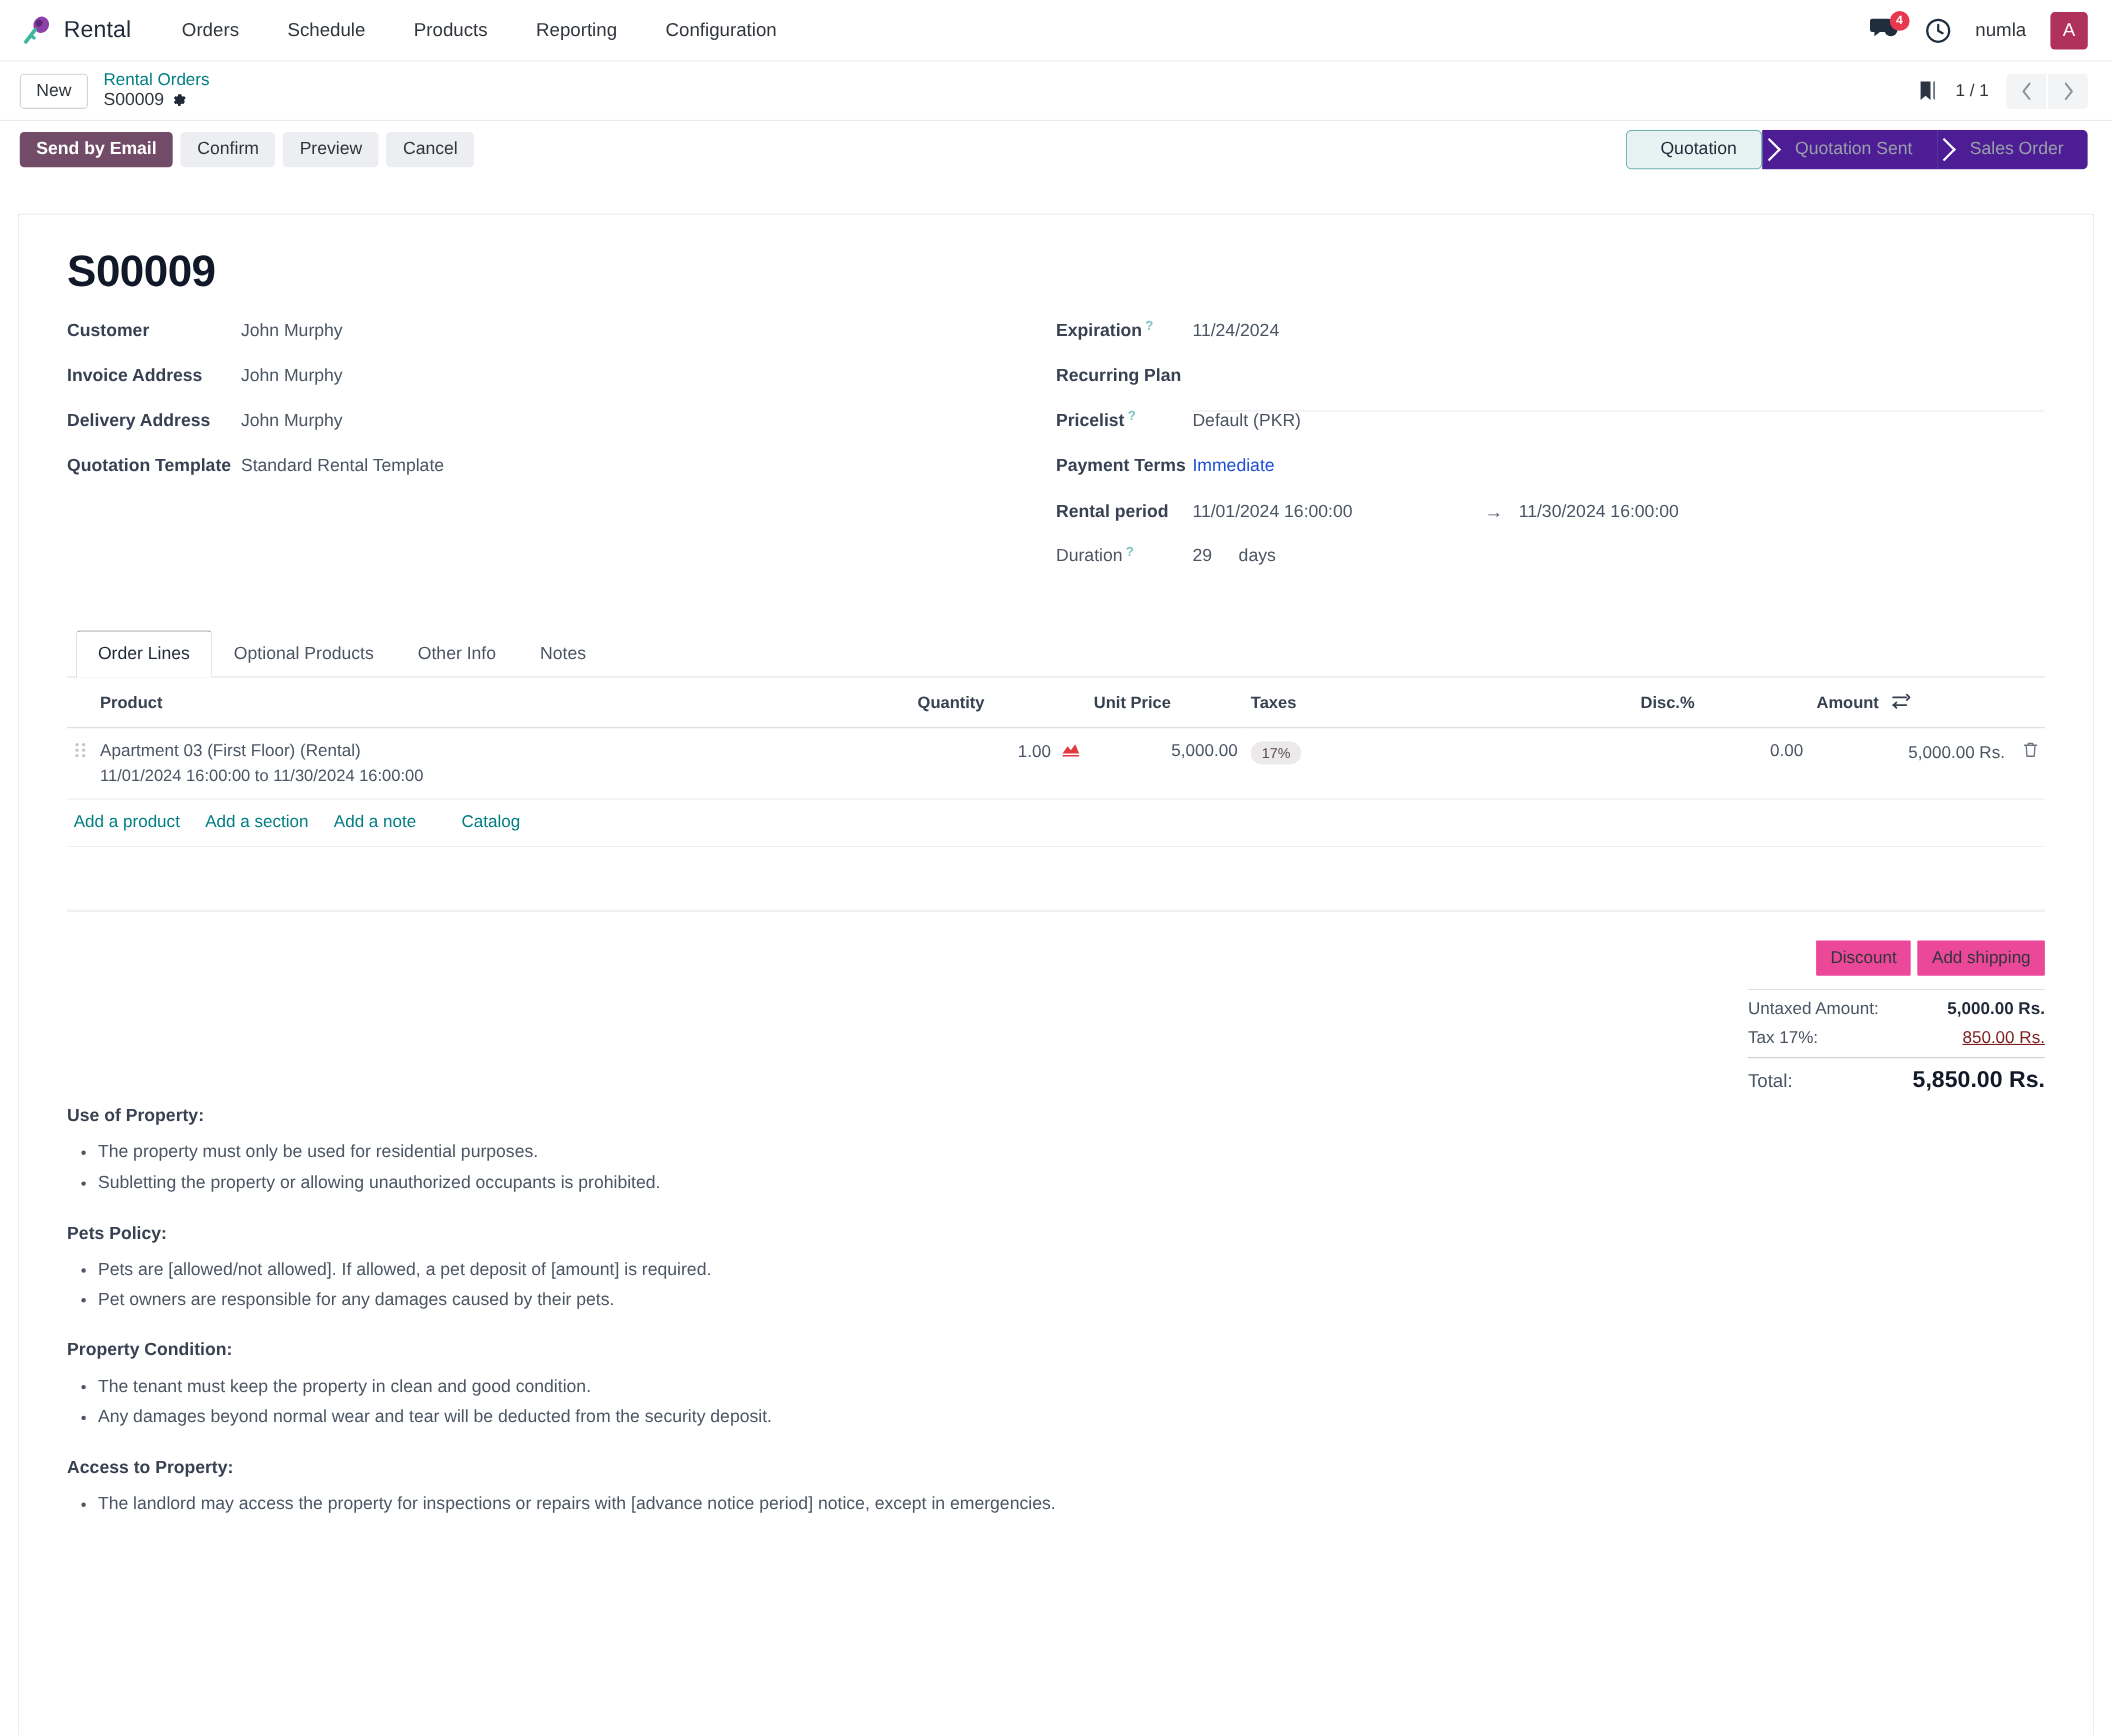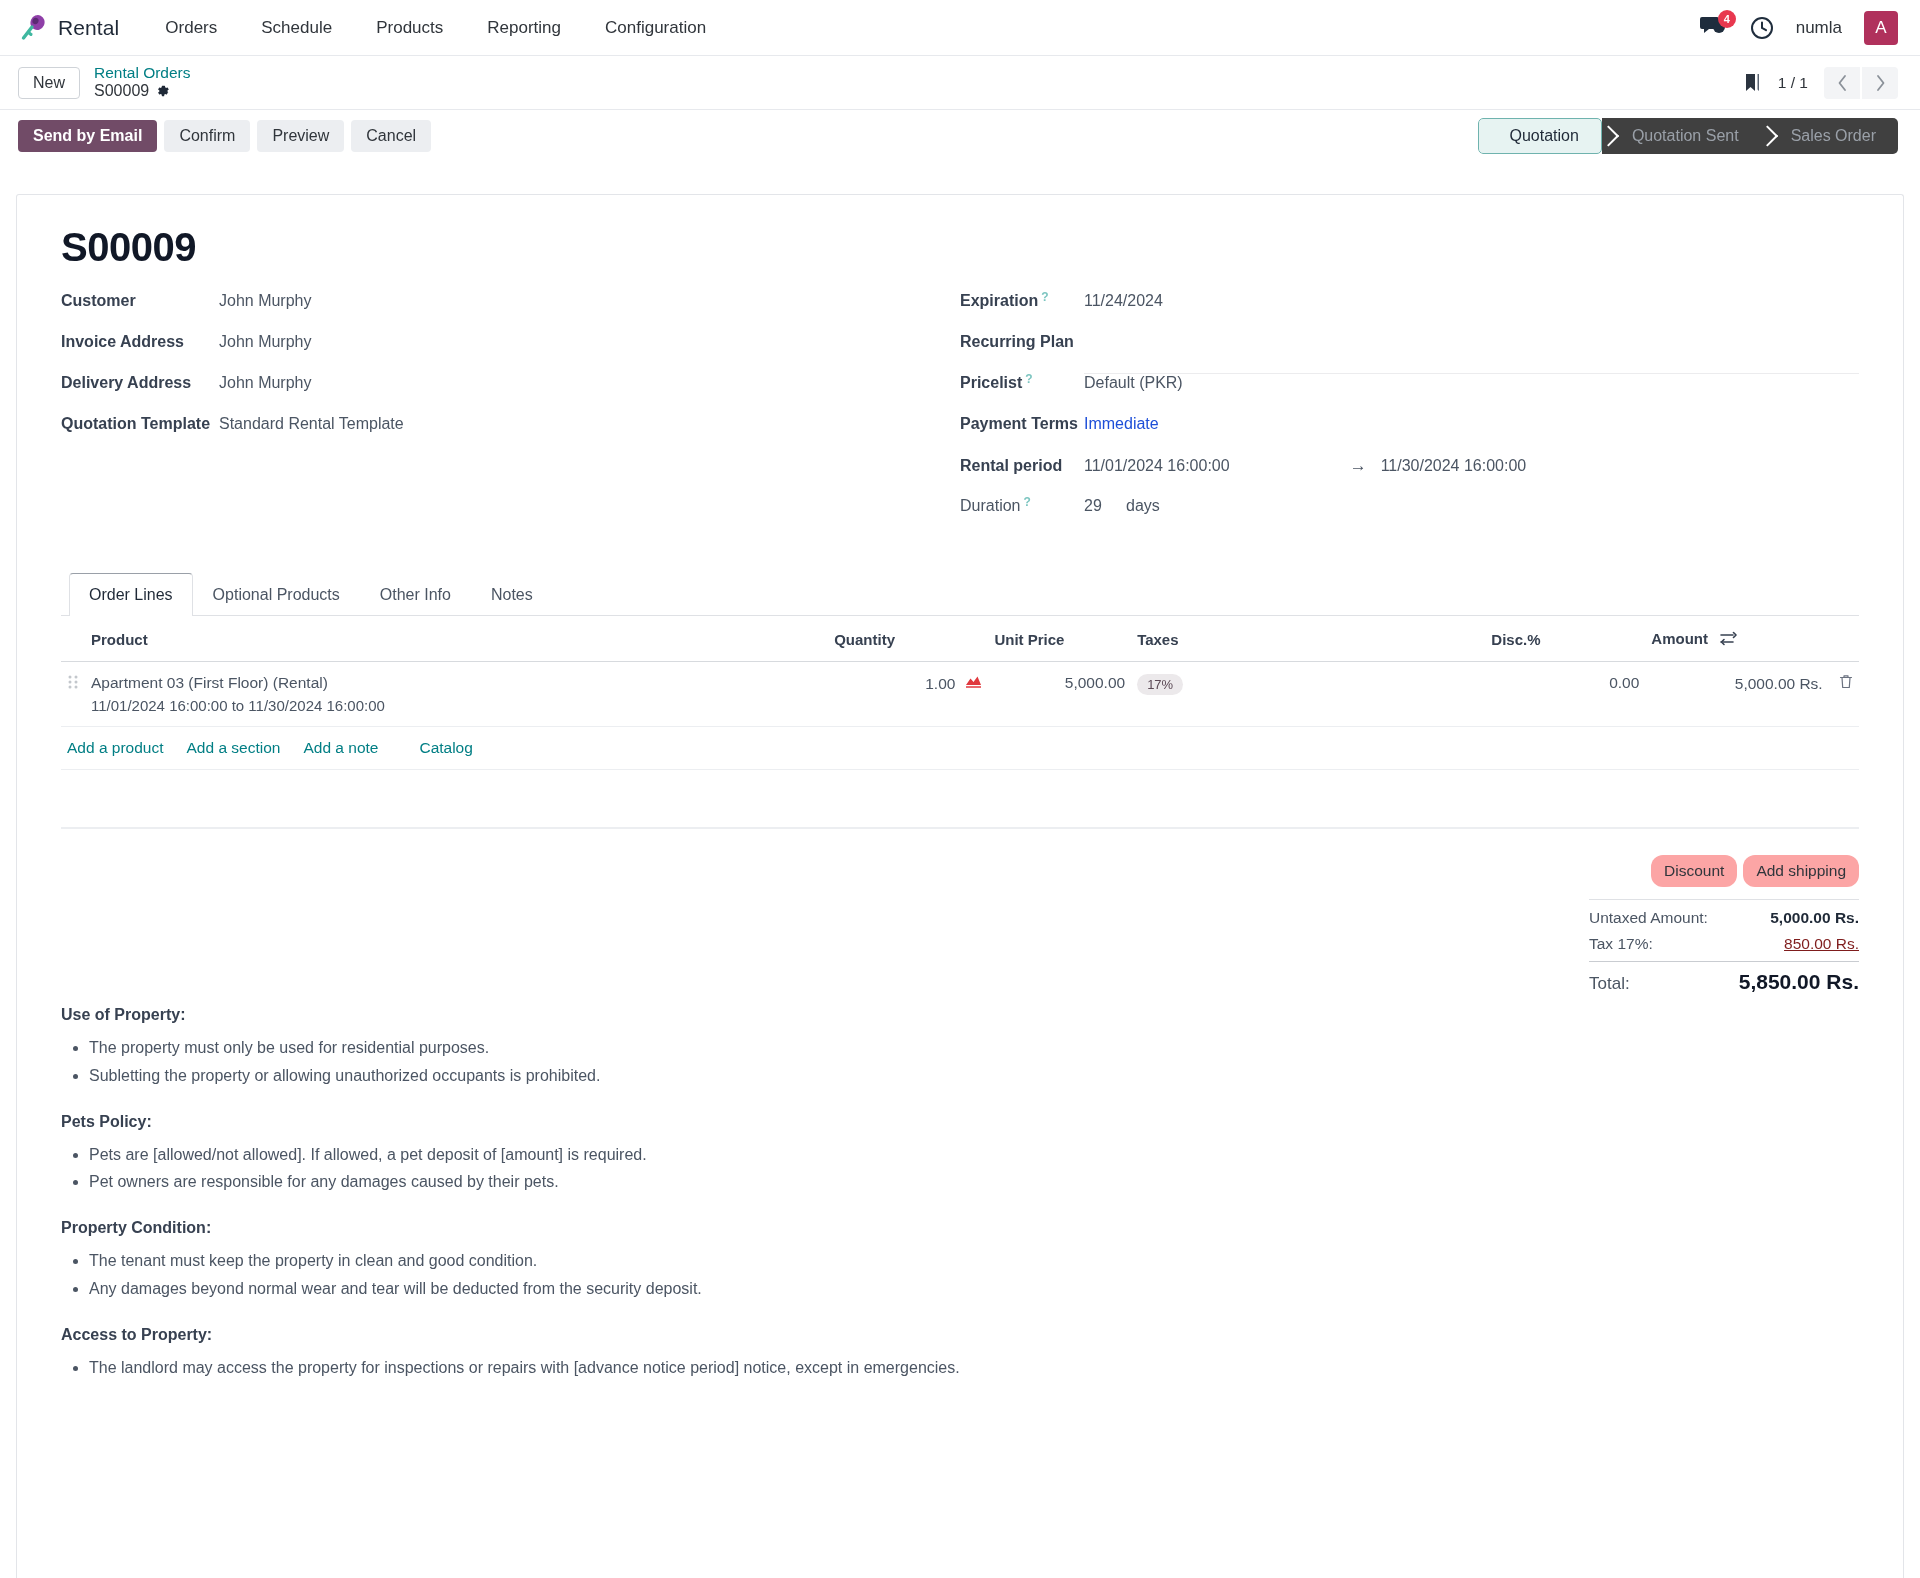--- a/index.html
+++ b/index.html
@@ -162,21 +162,21 @@
   .statusbar {
     margin-left: auto;
     display: flex;
     align-items: stretch;
     height: 36px;
     border-radius: 5px;
     overflow: hidden;
   }
   .stat-step {
     position: relative;
-    background: #404040;
+    background: #4c1d95;
     color: #9aa0a8;
     font-size: 16px;
     display: flex; align-items: center;
     padding: 0 22px 0 30px;
     cursor: pointer;
     white-space: nowrap;
   }
   .stat-step::before {
     content: "";
     position: absolute;
@@ -340,24 +340,24 @@
 
   
   .totals-zone {
     display: flex;
     justify-content: flex-end;
     padding-top: 26px;
   }
   .totals-box { width: 270px; }
   .tot-btns { display: flex; justify-content: flex-end; gap: 6px; margin-bottom: 12px; }
   .tot-btn {
-    background: #fca5a5;
+    background: #ec4899;
     color: #30353b;
     border: none;
-    border-radius: 12px;
+    border-radius: 1px;
     font-size: 15.5px;
     padding: 7px 13px;
     cursor: pointer;
     font-family: inherit;
     white-space: nowrap;
   }
   .tot-line {
     display: flex;
     justify-content: space-between;
     align-items: baseline;

